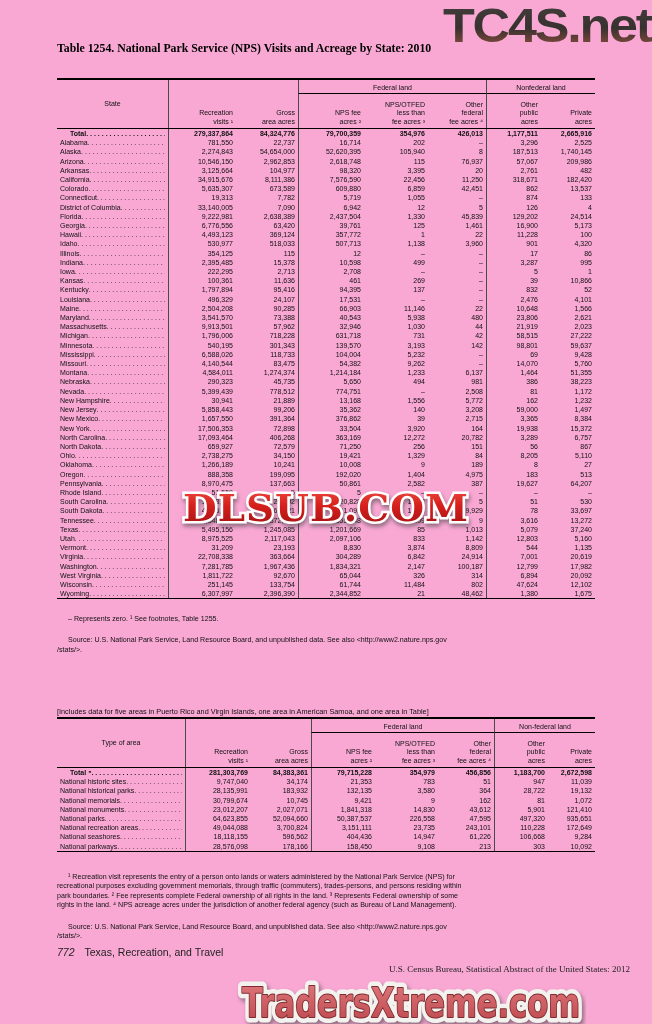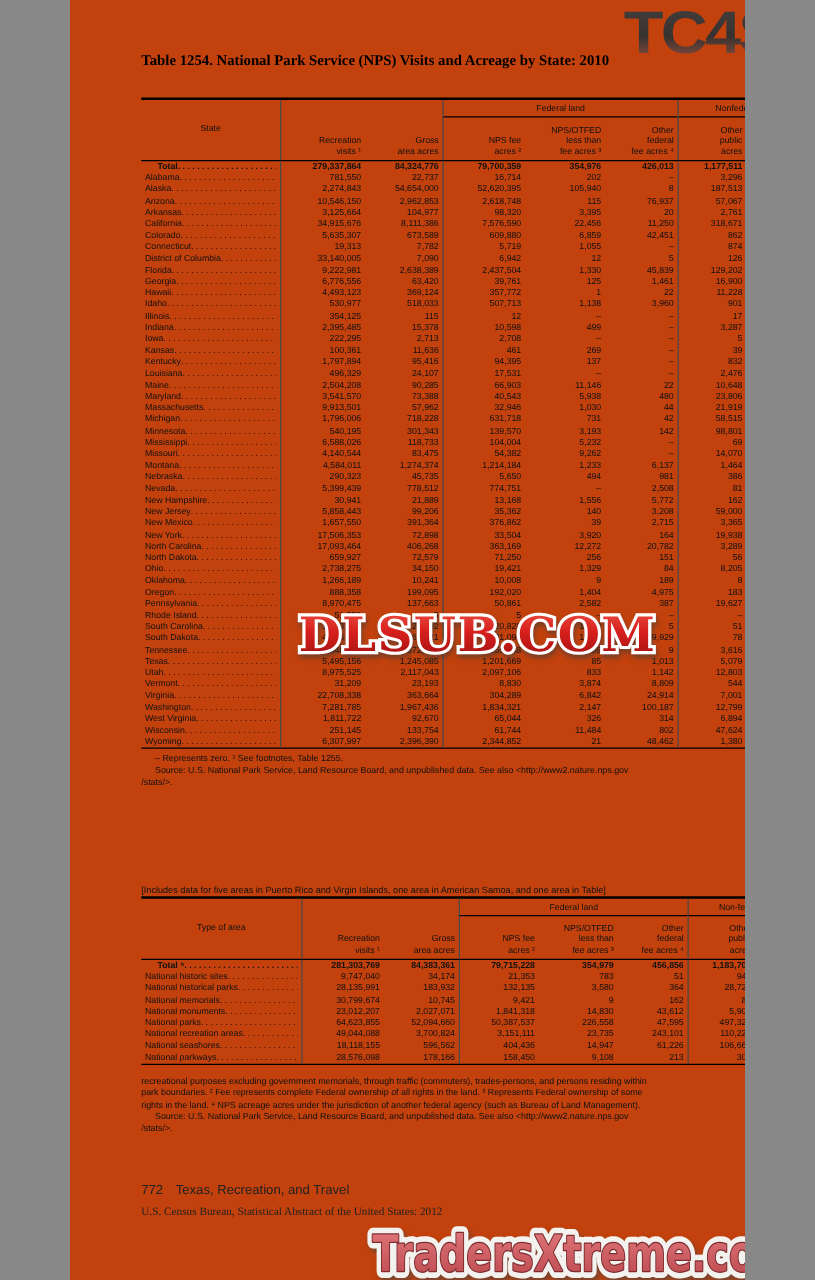--- a/index.html
+++ b/index.html
@@ -1,19 +1,19 @@
 <!DOCTYPE html>
 <html><head>
 <meta charset="utf-8">
 <style>
   * { box-sizing: border-box; margin: 0; padding: 0; }
   html,body { background:#888; }
   #page {
-    position: relative; width: 540px; height: 1024px;
-    background: #c2410c; overflow: hidden; margin: 0 auto;
+    position: relative; width: 652px; height: 1024px;
+    background: #f9a8d4; overflow: hidden; margin: 0 auto;
     font-family: "Liberation Sans", sans-serif; color: #111;
   }
   
   .doc-title {
     position: absolute; left: 57px; width: 545px;
     font-family: "Liberation Serif", serif; font-weight: bold;
     font-size: 11.8px; line-height: 14.5px; color: #000;
   }
   #title-1254 { top: 41px; }
   #title-1255 { top: 676px; }
@@ -46,26 +46,26 @@
   .trow .c1, .trow .c3, .trow .c6 { border-left: 1px solid #4a4a4a; }
   .trow .c0 { text-align: left; padding-left: 3px; display: flex; white-space: nowrap; }
   .trow .c0::after { content: ". . . . . . . . . . . . . . . . . . . . . . . . . . . . ."; overflow: hidden; flex: 1; }
   .trow.total { font-weight: bold; }
   .trow.total .c0 { padding-left: 13px; }
 
   
   .fnblock { position: absolute; left: 57px; width: 545px; font-size: 7.1px; line-height: 9.4px; color: #111; }
   #fn-1254 { top: 603px; }
   #fn-1255 { top: 861px; }
-  .fn-line.indent { padding-left: 11px; }
+  .fn-line.indent { padding-left: 11px; margin-top: 12px; }
 
   
   #footer-left  { position: absolute; left: 57px; top: 946px; font-size: 10.5px; color: #222; }
-  #footer-left .pageno { margin-right: 10px; }
-  #footer-right { position: absolute; left: 57px; top: 964px; width: 573px; 
+  #footer-left .pageno { margin-right: 10px; font-style: italic; }
+  #footer-right { position: absolute; left: 57px; top: 964px; width: 573px; text-align: right;
                   font-family: "Liberation Serif", serif; font-size: 9px; color: #222; }
 
   
   .wm { position: absolute; pointer-events: none; }
   #wm-top    { left: 440px; top: 0px; }
   #wm-mid    { left: 176px; top: 479px; }
   #wm-bottom { left: 236px; top: 979px; }
 </style>
 </head>
 <body>
@@ -850,20 +850,21 @@
           <div class="cell c3">158,450</div>
           <div class="cell c4">9,108</div>
           <div class="cell c5">213</div>
           <div class="cell c6">303</div>
           <div class="cell c7">10,092</div>
         </div>
       </div>
   </div>
 
   <div class="fnblock" id="fn-1255">
+    <div class="fn-line indent">¹ Recreation visit represents the entry of a person onto lands or waters administered  by the National Park Service (NPS) for</div>
     <div class="fn-line">recreational purposes excluding government memorials, through traffic (commuters), trades-persons, and persons residing within</div>
     <div class="fn-line">park boundaries. ² Fee represents complete Federal ownership of all rights in the land. ³ Represents Federal ownership of some</div>
     <div class="fn-line">rights in the land. ⁴ NPS acreage acres under the jurisdiction of another federal agency (such as Bureau of Land Management).</div>
     <div class="fn-line indent">Source: U.S. National Park Service, Land Resource Board, and unpublished data. See also &lt;http://www2.nature.nps.gov</div>
     <div class="fn-line">/stats/&gt;.</div>
   </div>
 
   <div id="footer-left">
     <span class="pageno">772</span><span>Texas, Recreation, and Travel</span>
   </div>

